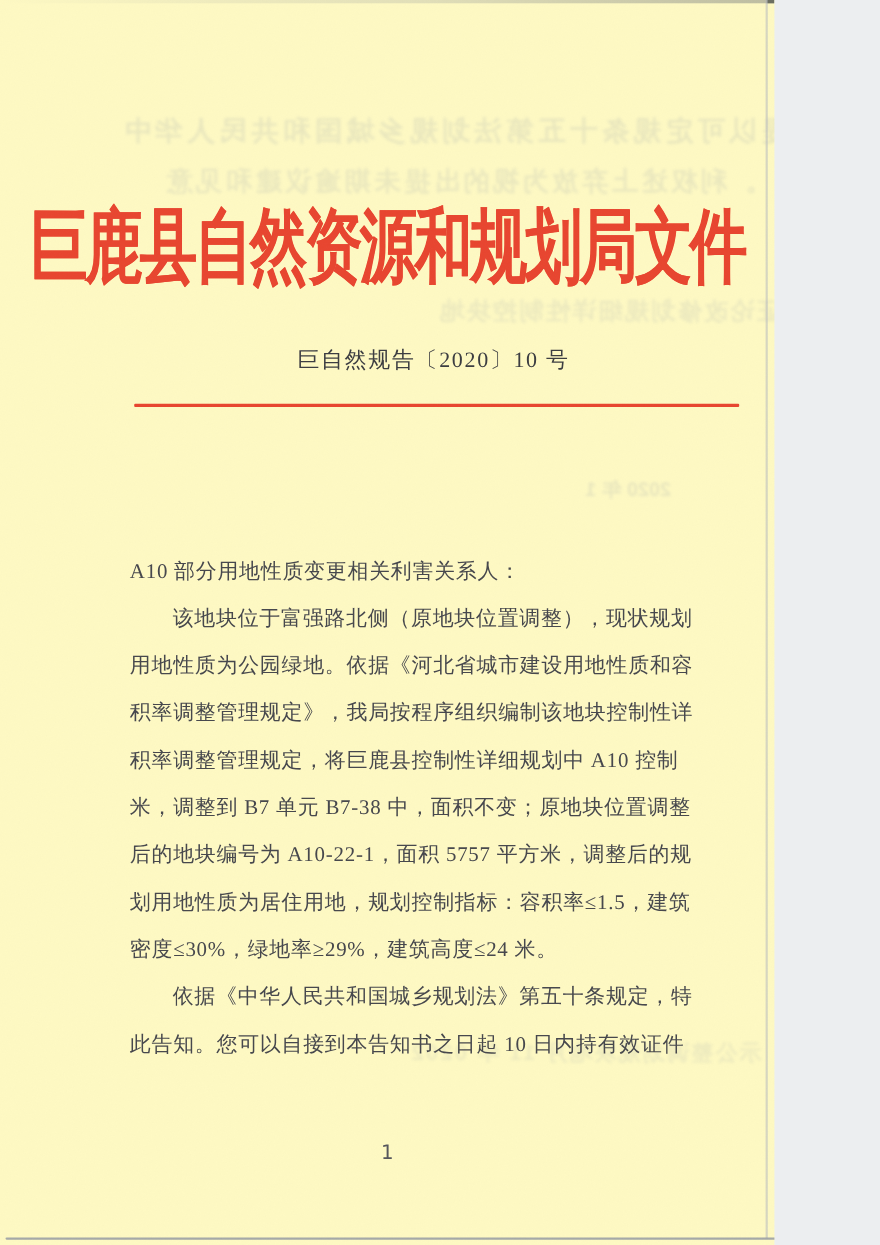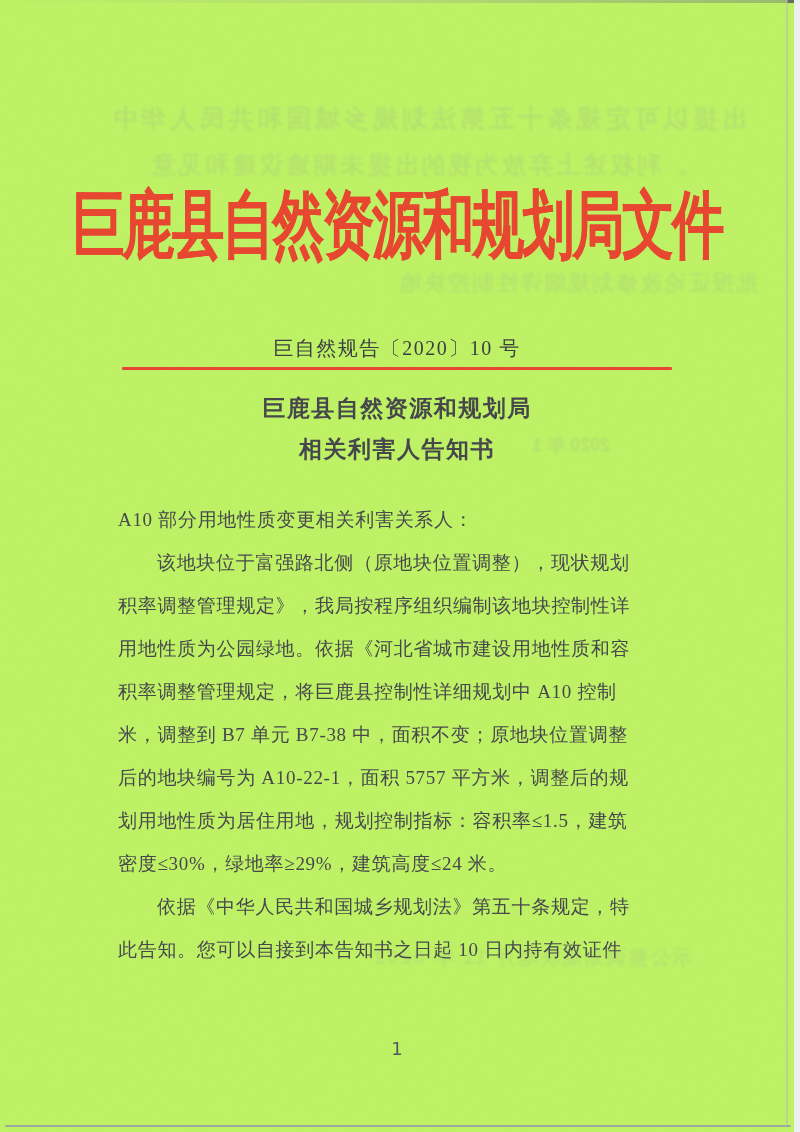--- a/index.html
+++ b/index.html
@@ -5,23 +5,23 @@
   html, body {
     margin: 0;
     padding: 0;
     width: 800px;
     height: 1132px;
     background: #eceef0;
     overflow: hidden;
   }
   .paper {
     position: relative;
-    width: 794px;
+    width: 704px;
     height: 1132px;
-    background: #bef264;
+    background: #fef9c3;
     overflow: hidden;
     font-family: "Liberation Serif", serif;
   }
 
   
   .agency-title {
     position: absolute;
     top: 189px;
     left: 0;
     width: 100%;
@@ -33,28 +33,29 @@
     letter-spacing: -2px;
     color: #e8452f;
     transform: scaleY(1.42);
     transform-origin: center top;
     text-shadow: 0.5px 0 0 #e8452f;
     white-space: nowrap;
   }
 
   .doc-number {
     position: absolute;
-    top: 335px;
+    top: 314px;
     left: 0;
     width: 100%;
     text-align: center;
     font-size: 20px;
     letter-spacing: 1.5px;
     color: #3b3c40;
     white-space: nowrap;
+    padding-left: 42px;
   }
 
   .red-rule {
     position: absolute;
     top: 367px;
     left: 122px;
     width: 550px;
     height: 3px;
     background: #e8452f;
     border-radius: 1px;
@@ -165,30 +166,26 @@
   <div class="ghost ghost-3">批报证论改修划规细详性制控块地</div>
   <div class="ghost ghost-4">2020 年 1</div>
   <div class="ghost ghost-5">示公整调划规块地月 11 年 0202</div>
 
   <div class="agency-title">巨鹿县自然资源和规划局文件</div>
 
   <div class="doc-number">巨自然规告〔2020〕10 号</div>
 
   <div class="red-rule"></div>
 
-  <div class="notice-title">
-    <div>巨鹿县自然资源和规划局</div>
-    <div>相关利害人告知书</div>
-  </div>
 
   <div class="body-text">
     <div class="body-line">A10 部分用地性质变更相关利害关系人：</div>
     <div class="body-line indent">该地块位于富强路北侧（原地块位置调整），现状规划</div>
+    <div class="body-line">用地性质为公园绿地。依据《河北省城市建设用地性质和容</div>
     <div class="body-line">积率调整管理规定》，我局按程序组织编制该地块控制性详</div>
-    <div class="body-line">用地性质为公园绿地。依据《河北省城市建设用地性质和容</div>
     <div class="body-line">积率调整管理规定，将巨鹿县控制性详细规划中 A10 控制</div>
     <div class="body-line">米，调整到 B7 单元 B7-38 中，面积不变；原地块位置调整</div>
     <div class="body-line">后的地块编号为 A10-22-1，面积 5757 平方米，调整后的规</div>
     <div class="body-line">划用地性质为居住用地，规划控制指标：容积率≤1.5，建筑</div>
     <div class="body-line">密度≤30%，绿地率≥29%，建筑高度≤24 米。</div>
     <div class="body-line indent">依据《中华人民共和国城乡规划法》第五十条规定，特</div>
     <div class="body-line">此告知。您可以自接到本告知书之日起 10 日内持有效证件</div>
   </div>
 
   <div class="page-number">1</div>

